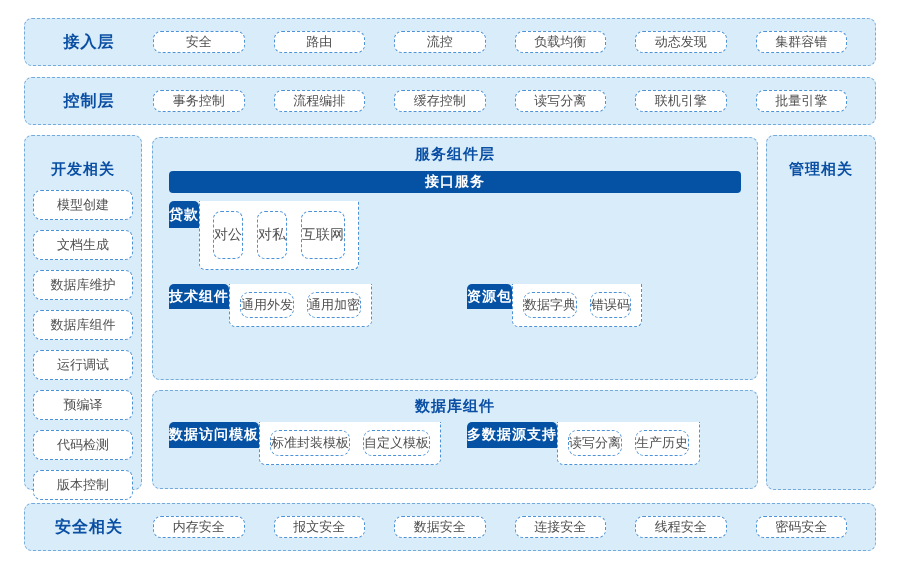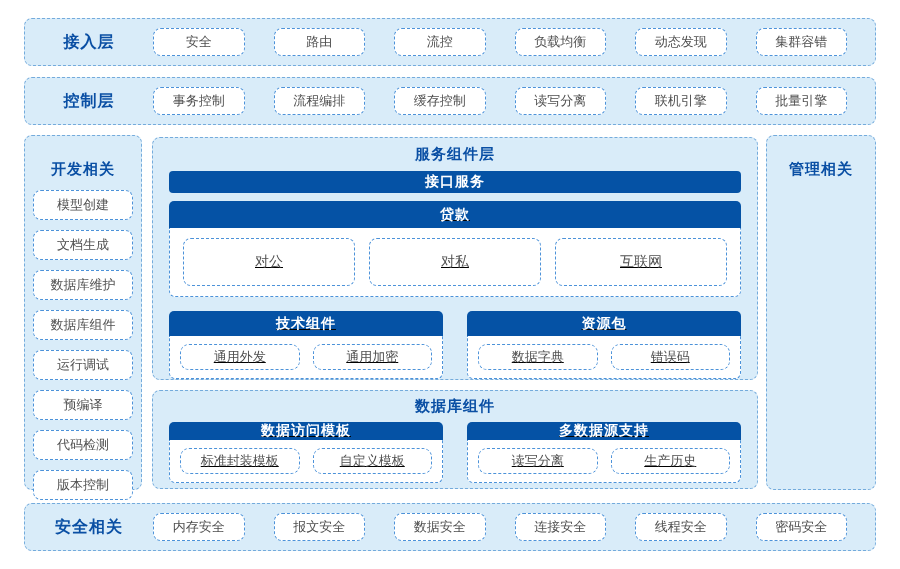--- a/index.html
+++ b/index.html
@@ -8,57 +8,57 @@
   .page { position:relative; width:900px; height:569px; background:#fff; overflow:hidden; }
 
   
   .panel { background:#d9ecf9; border:1px dashed #74abdc; border-radius:8px; }
 
   
   .hrow { position:absolute; left:24px; width:852px; height:48px; display:flex; align-items:center; }
   .hrow .row-label { flex:0 0 128px; text-align:center; font-size:16px; font-weight:bold; color:#0a4fa4; letter-spacing:1px; }
   .hrow .row-items { flex:1; display:flex; gap:29px; padding-right:28px; }
   .wbox { background:#ffffff; border:1px dashed #4c92d9; border-radius:8px; color:#4f4f4f; font-size:13px; display:flex; align-items:center; justify-content:center; white-space:nowrap; }
-  .row-items .wbox { flex:1; height:28px; }
+  .row-items .wbox { flex:1; height:22px; }
 
   
   .side-col { position:absolute; top:135px; height:355px; padding:24px 8px 0; }
   .side-col .col-title { text-align:center; font-size:15px; font-weight:bold; color:#0a4fa4; margin-bottom:11px; letter-spacing:1px; }
   .side-col .wbox { height:30px; margin-bottom:10px; font-size:13px; }
   #dev-col { left:24px; width:118px; }
   #mgmt-col { left:766px; width:110px; }
 
   
   .center-panel { position:absolute; left:152px; width:606px; padding:0 16px; }
   .center-title { text-align:center; font-size:15px; font-weight:bold; color:#0a4fa4; letter-spacing:1px; }
   .bluebar { background:#0552a5; color:#ffffff; font-weight:bold; font-size:14px; display:flex; align-items:center; justify-content:center; letter-spacing:1px; }
   #service-panel { top:137px; height:243px; }
   #db-panel { top:390px; height:99px; }
   #service-panel .center-title { padding-top:7px; }
   #db-panel .center-title { padding-top:6px; }
 
   #interface-bar { height:22px; border-radius:4px; margin-top:7px; }
 
-  .card { display:flex; flex-direction:column;text-decoration:underline; }
+  .card { display:flex; flex-direction:row; }
   .card .card-header { border-radius:5px 5px 0 0; }
   .card .card-body { background:#ffffff; border:1px dashed #4c92d9; border-top:none; border-radius:0 0 6px 6px; display:flex; }
 
   #loan-card { margin-top:8px; }
   #loan-card .card-header { height:27px; }
   #loan-card .card-body { padding:10px 13px; gap:14px; }
   #loan-card .wbox { flex:1; height:48px; font-size:14px; }
 
   .subcards { display:flex; gap:24px; margin-top:14px; }
   .subcards .card { flex:1; }
   .subcards .card-header { height:25px; }
   .subcards .card-body { padding:8px 10px; gap:13px; }
   .subcards .wbox { flex:1; height:26px; border-radius:9px; }
 
   #db-panel .subcards { margin-top:6px; }
-  #db-panel .card-header { height:18px; }
+  #db-panel .card-header { height:26px; }
 </style>
 </head>
 <body>
 
 <div class="page">
 
   <div class="hrow panel" style="top:18px;">
     <div class="row-label">接入层</div>
     <div class="row-items">
         <div class="wbox">安全</div>

